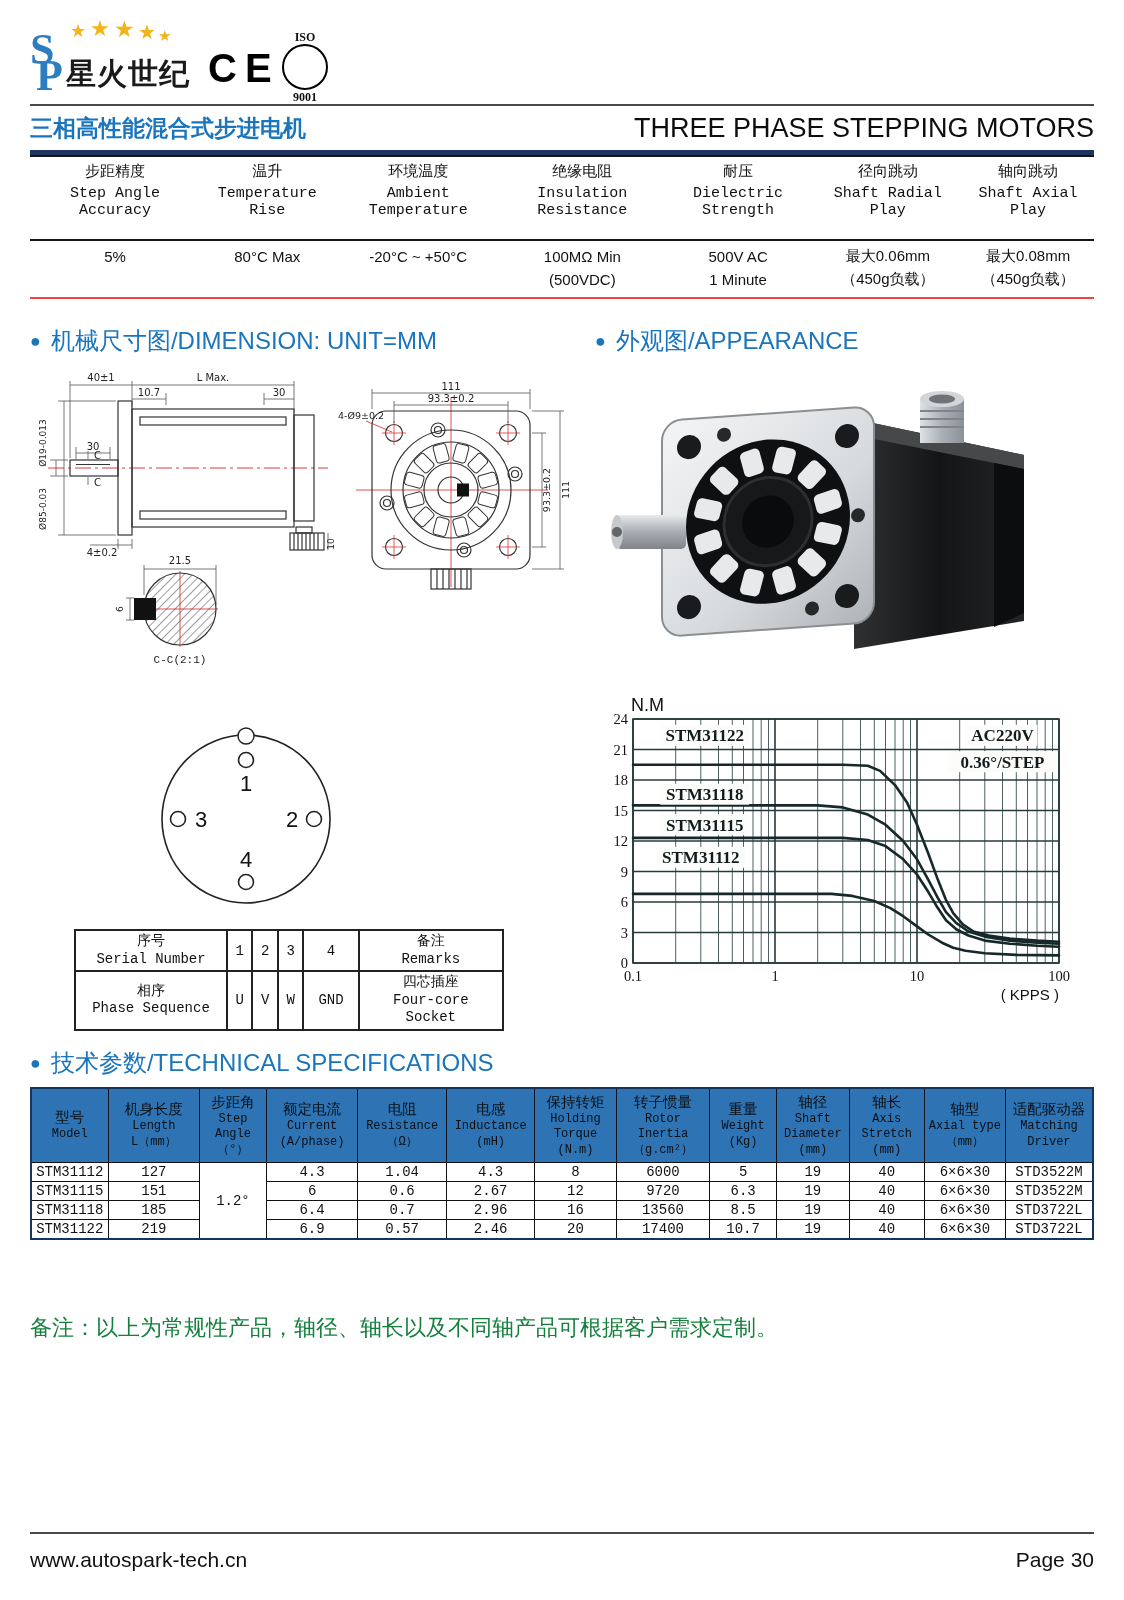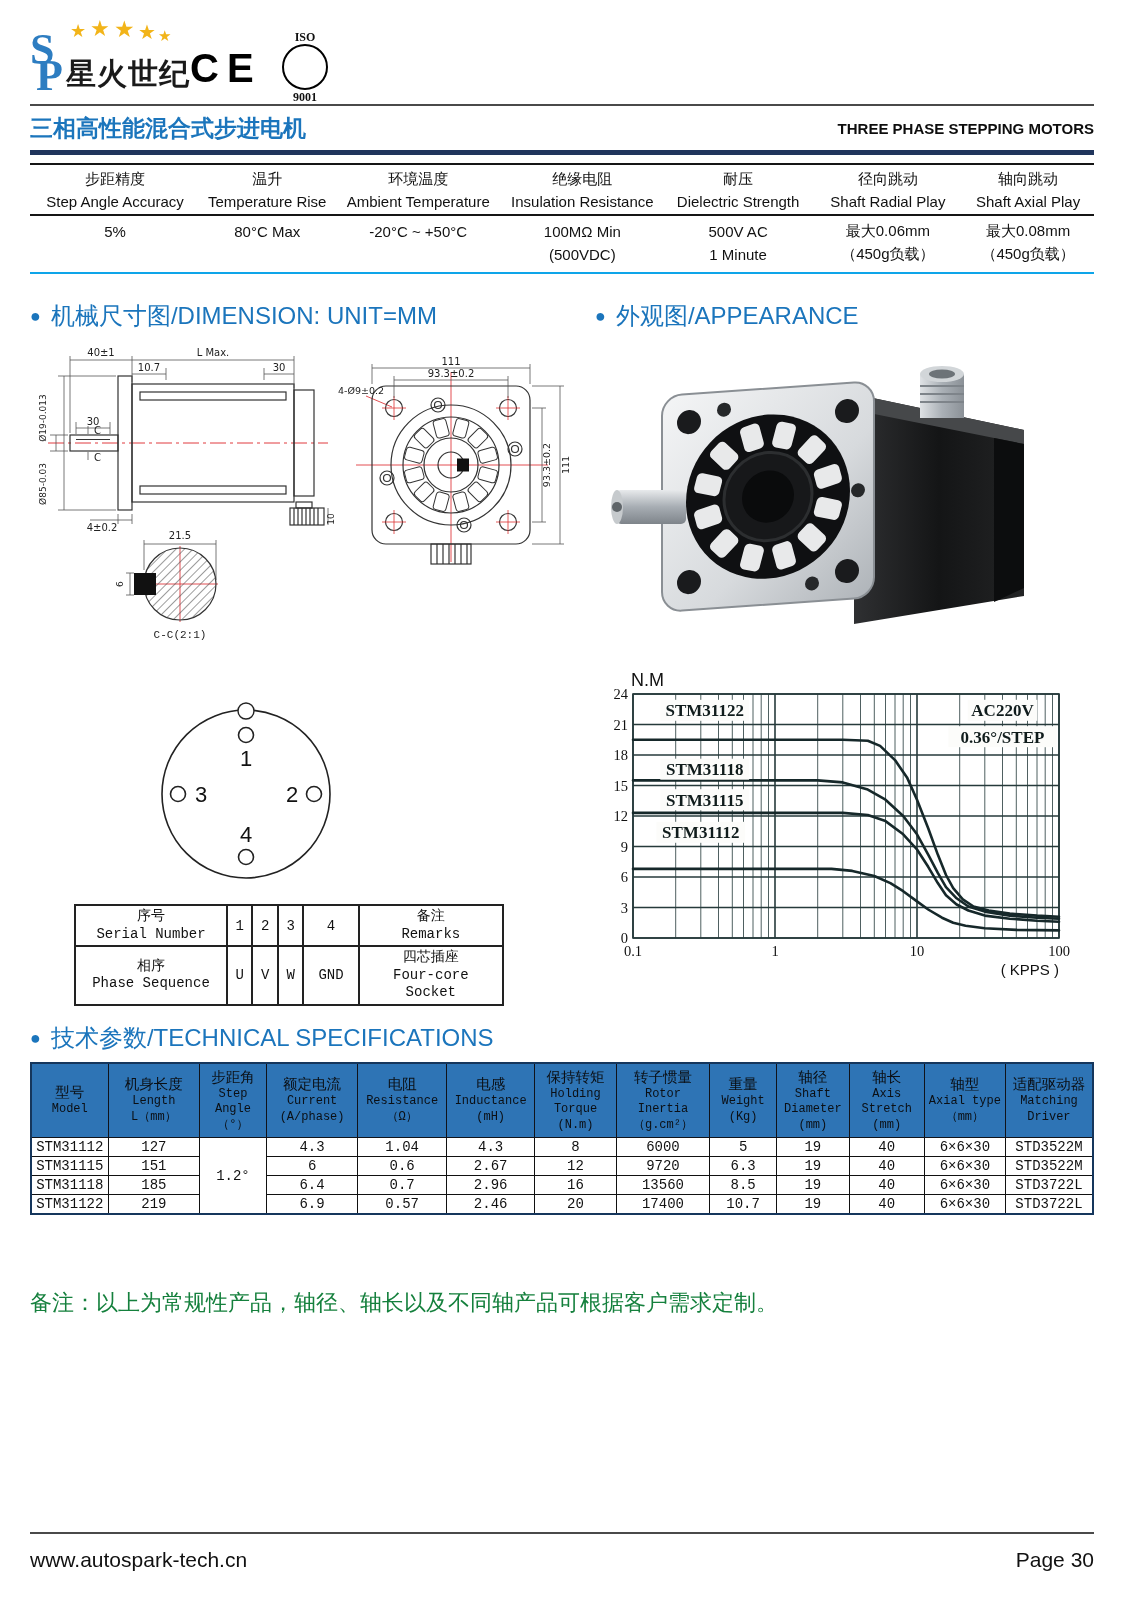--- a/index.html
+++ b/index.html
@@ -6,36 +6,36 @@
   body { background:#9a9a9a; font-family:"Liberation Sans", sans-serif; color:#111; }
   .page { position:relative; width:1124px; height:1600px; margin:0 auto; background:#fff; padding:28px 30px 0; overflow:hidden; }
 
   
   .hdr { display:flex; justify-content:space-between; align-items:flex-end; height:74px; }
   .logo { position:relative; width:300px; height:74px; }
   .sp-s { position:absolute; left:0; top:-4px; font:bold 44px "Liberation Serif", serif; color:#2d7dc1; }
   .sp-p { position:absolute; left:6px; top:22px; font:bold 44px "Liberation Serif", serif; color:#2d7dc1; }
   .star { position:absolute; color:#f2b419; }
   .brand-cn { position:absolute; left:36px; top:26px; font-size:30px; font-weight:bold; color:#1a1a1a; letter-spacing:1px; }
-  .ce { position:absolute; left:160px; top:18px; font-size:40px; font-weight:bold; letter-spacing:8px; color:#000; font-family:"Liberation Sans", sans-serif; }
+  .ce { position:absolute; left:178px; top:18px; font-size:40px; font-weight:bold; letter-spacing:8px; color:#000; font-family:"Liberation Sans", sans-serif; }
   .iso { position:absolute; left:252px; top:16px; width:46px; height:46px; border:2px solid #000; border-radius:50%;
          display:flex; flex-direction:column; align-items:center; justify-content:center; font-family:Liberation Serif, serif;gap:48px; }
   .iso span { font-size:12px; font-weight:bold; line-height:1; }
   .series-title { font-size:42px; font-weight:600; color:#1b75bc; white-space:nowrap; }
   .rule1 { border-top:2px solid #4a4a4a; margin-top:2px; }
   .subrow { display:flex; justify-content:space-between; align-items:center; padding:7px 0 6px;text-align:center; }
   .sub-cn { font-size:23px; font-weight:bold; color:#1b75bc; }
-  .sub-en { font-size:15px; font-weight:bold; color:#0d0d0d; }
+  .sub-en { font-size:27px; font-weight:normal; color:#0d0d0d; }
   .rule2 { height:5px; background:#20355c; }
 
   
-  #gspec { width:100%; border-collapse:collapse; margin-top:8px; border-top:2px solid #151515; border-bottom:2px solid #0ea5e9; }
+  #gspec { width:100%; border-collapse:collapse; border-top:2px solid #151515; border-bottom:2px solid #ef4444; }
   #gspec td { text-align:center; font-size:15px; padding:2px 3px; }
   #gspec tr.g-cn td { padding-top:5px; }
-  #gspec tr.g-en td { border-bottom:2px solid #151515; padding-bottom:4px; }
+  #gspec tr.g-en td { border-bottom:2px solid #151515; padding-bottom:20px;font-family:Liberation Mono, monospace; }
   #gspec tr.g-v1 td { padding-top:6px; }
   #gspec tr.g-v2 td { padding-bottom:8px; }
 
   
   .heads { display:flex; margin-top:26px; }
   .heads .left { flex:0 0 565px; }
   .sec-title { font-size:24px; font-weight:normal; color:#1b75bc; white-space:nowrap; }
   .bullet { color:#1b75bc; font-size:18px; margin-right:10px; vertical-align:2px; }
 
   .media { display:flex; margin-top:6px;gap:9px; }

